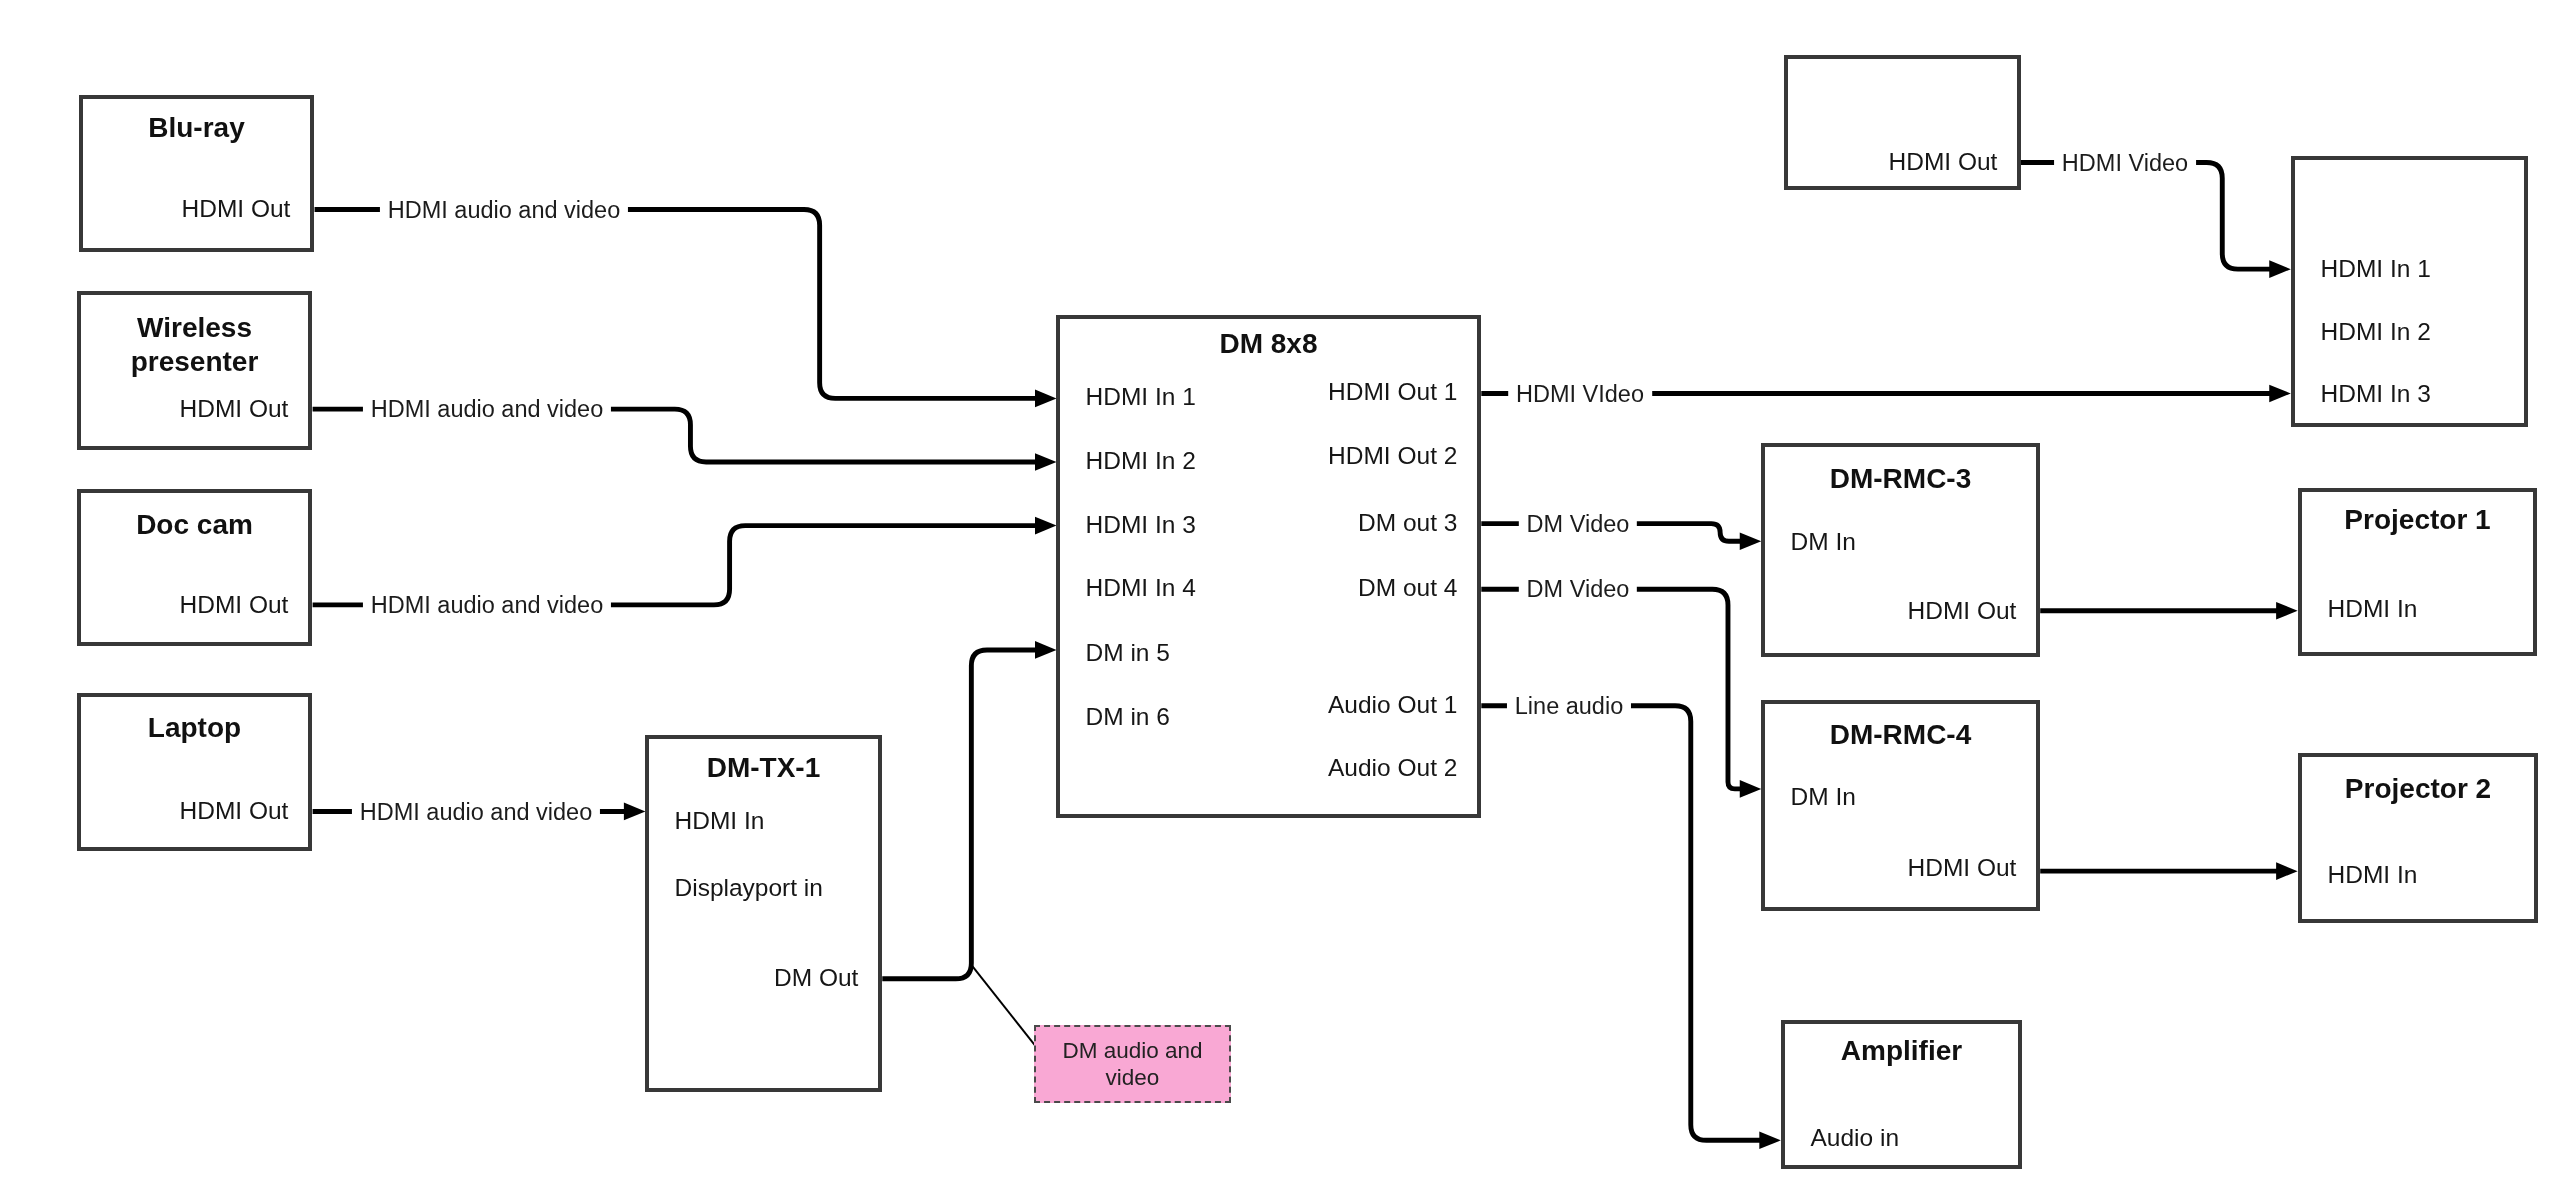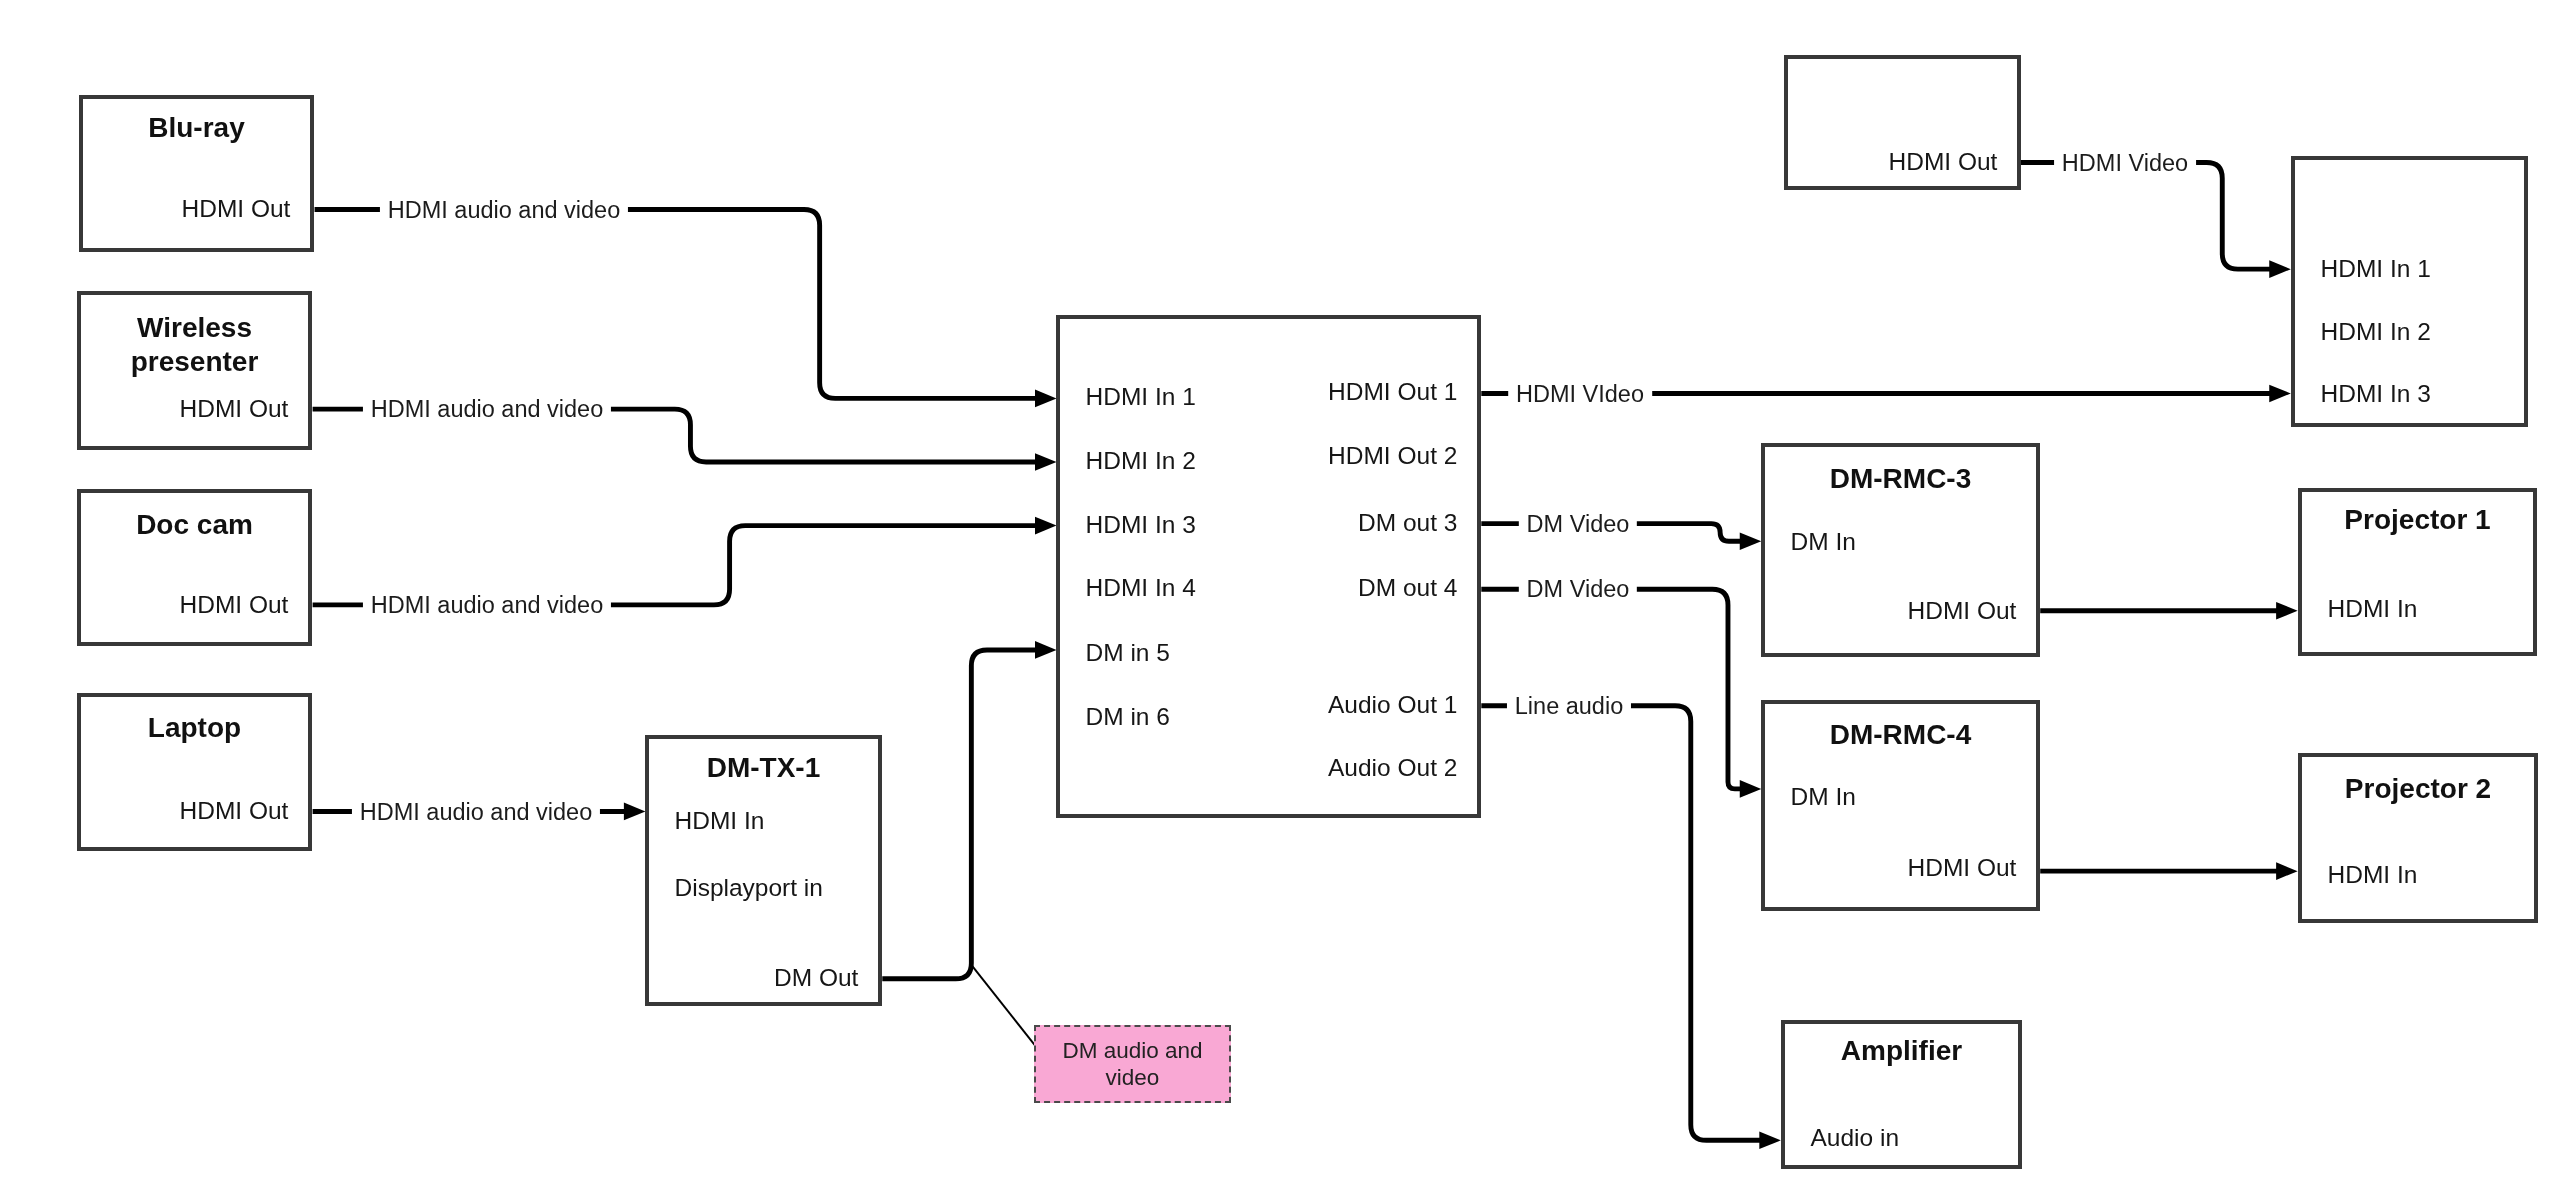--- a/index.html
+++ b/index.html
@@ -102,27 +102,28 @@
       <div class="port right" style="top: 114px;">HDMI Out</div>
     </div>
     <div class="node" style="left: 77px; top: 489px; width: 235px; height: 157px;">
       <div class="node-title" style="top: 32px;"><div>Doc cam</div></div>
       <div class="port right" style="top: 112px;">HDMI Out</div>
     </div>
     <div class="node" style="left: 77px; top: 693px; width: 235px; height: 158px;">
       <div class="node-title" style="top: 31px;"><div>Laptop</div></div>
       <div class="port right" style="top: 114px;">HDMI Out</div>
     </div>
-    <div class="node" style="left: 645px; top: 735px; width: 237px; height: 271px;">
+    <div class="node" style="left: 645px; top: 735px; width: 237px; height: 357px;">
       <div class="node-title" style="top: 29px;"><div>DM-TX-1</div></div>
       <div class="port left" style="top: 82px;">HDMI In</div>
       <div class="port left" style="top: 149px;">Displayport in</div>
       <div class="port right" style="top: 239px;">DM Out</div>
     </div>
     <div class="node" style="left: 1056px; top: 315px; width: 425px; height: 503px;">
+      <div class="node-title" style="top: 24.5px;"><div>DM 8x8</div></div>
       <div class="port left" style="top: 78px;">HDMI In 1</div>
       <div class="port left" style="top: 142px;">HDMI In 2</div>
       <div class="port left" style="top: 206px;">HDMI In 3</div>
       <div class="port left" style="top: 269px;">HDMI In 4</div>
       <div class="port left" style="top: 334px;">DM in 5</div>
       <div class="port left" style="top: 398px;">DM in 6</div>
       <div class="port right" style="top: 73px;">HDMI Out 1</div>
       <div class="port right" style="top: 137px;">HDMI Out 2</div>
       <div class="port right" style="top: 204px;">DM out 3</div>
       <div class="port right" style="top: 269px;">DM out 4</div>

